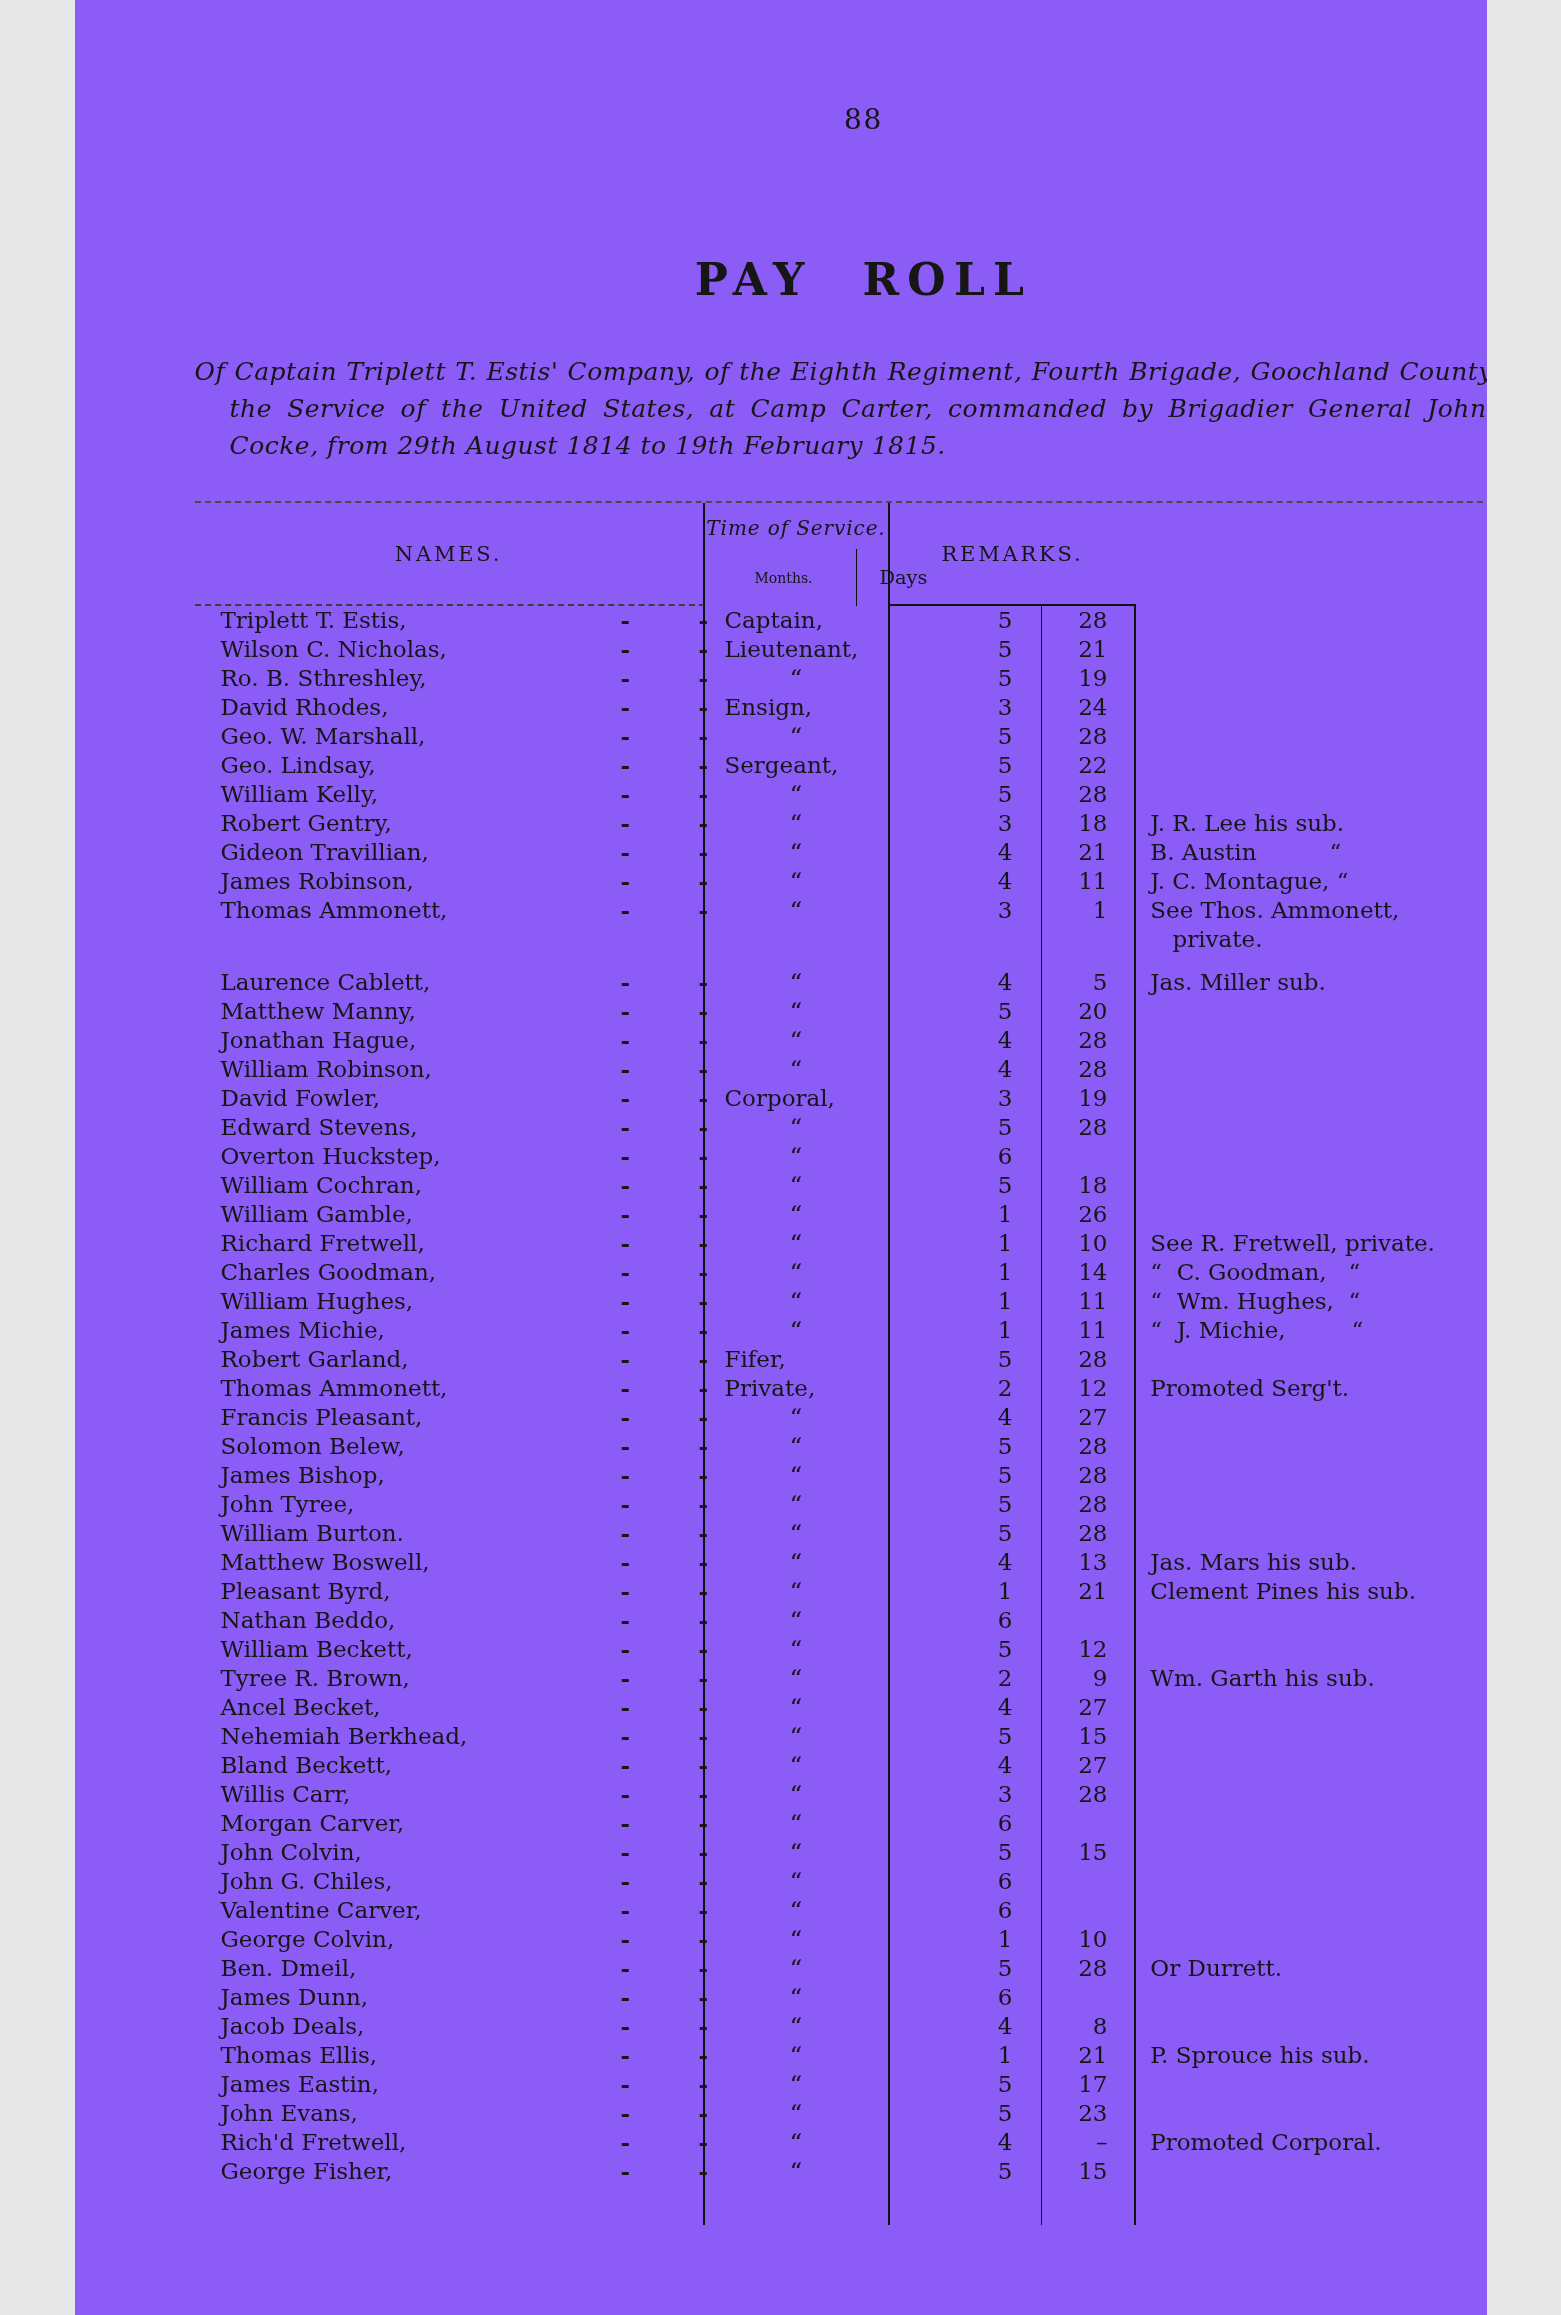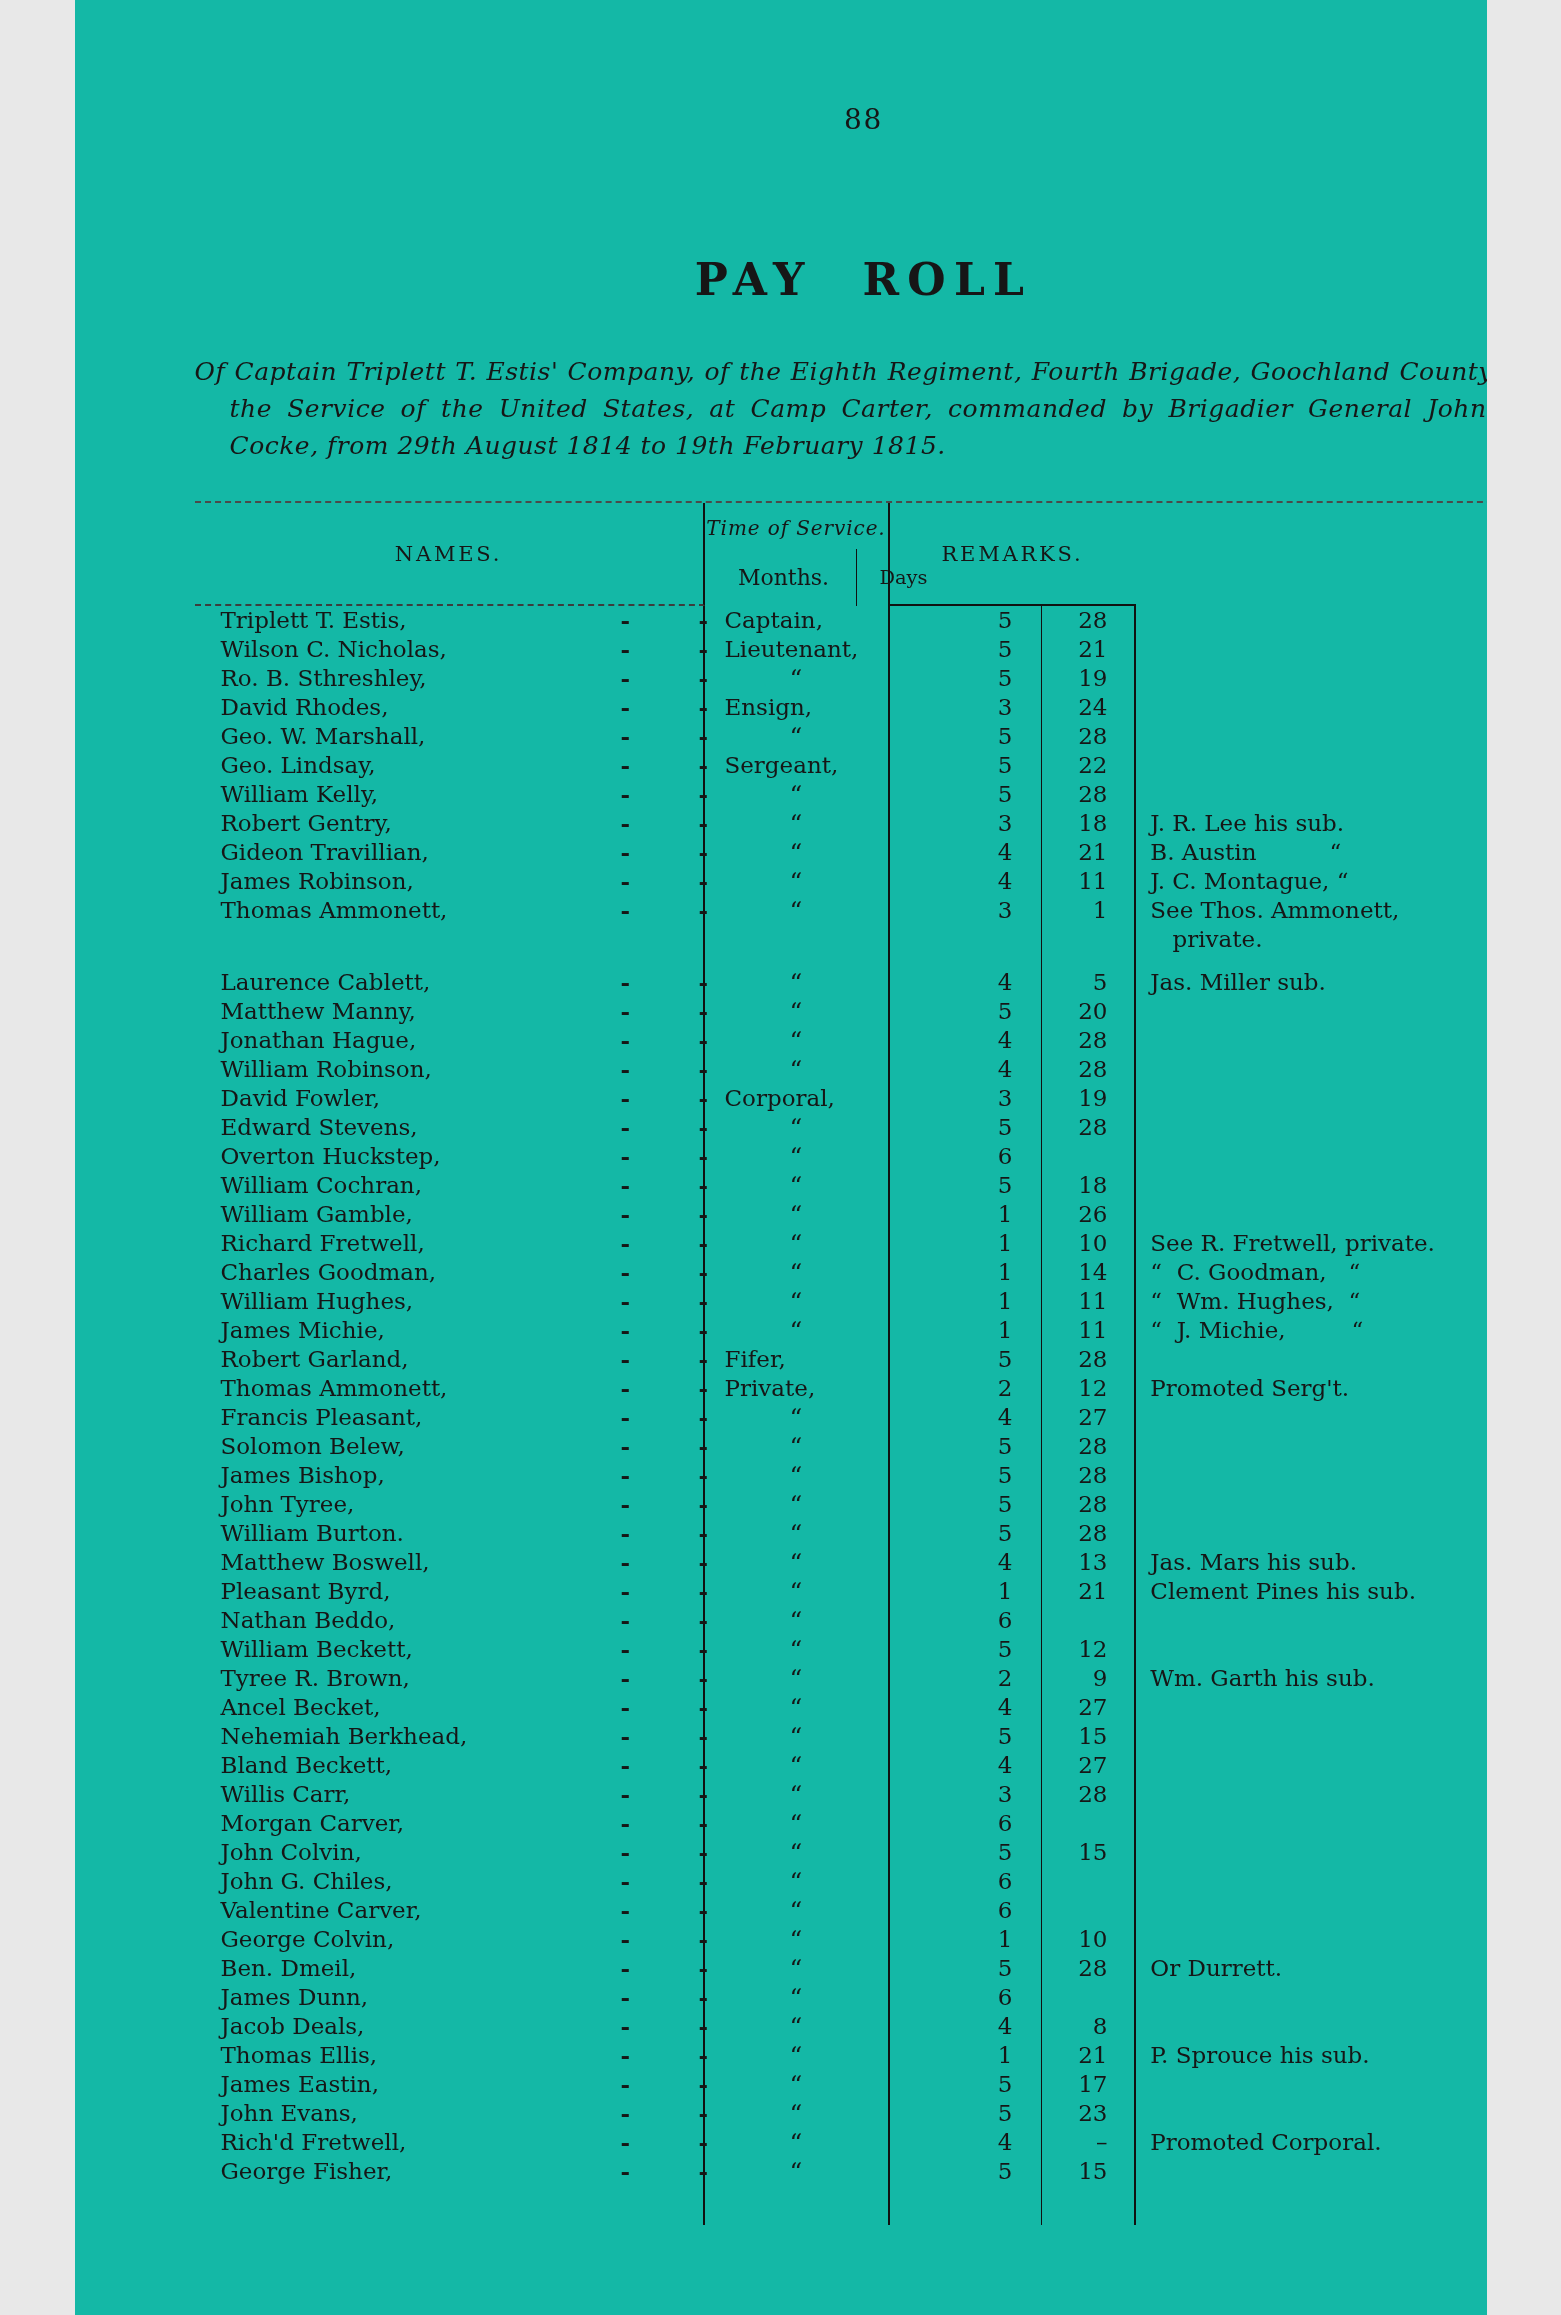--- a/index.html
+++ b/index.html
@@ -1,20 +1,20 @@
 <!DOCTYPE html>
 <html style="font-size:14.8px"><head>
 <meta charset="utf-8">
 <style>
   html,body{margin:0;padding:0;background:#e8e8e8;}
   .page{
     position:relative;
     width:1412px;height:2316px;
     margin:0 auto;
-    background:#14b8a6;
+    background:#8b5cf6;
     color:#161616;
     font-family:"DejaVu Serif","Liberation Serif",serif;
     overflow:hidden;
   }
   .content{position:absolute;left:120px;top:0;width:1338px;}
   .pageno{
     text-align:center;
     padding-top:103px;
     font-size:28px;
     letter-spacing:1.8px;
@@ -73,21 +73,21 @@
   }
   .service-sub{
     display:grid;
     grid-template-columns:152px 94px;
     flex:1;
     margin-top:9.2px;
   }
   .sub-months{
     border-right:1.8px solid #111;
     display:flex;align-items:center;justify-content:center;
-    font-size:22px;
+    font-size:14px;
     padding-left:7px;
   }
   .sub-days{
     display:flex;align-items:center;justify-content:center;
     font-size:19.4px;
   }
   .th-remarks{
     border-bottom:2.8px solid #111;
     display:flex;align-items:center;justify-content:center;
     letter-spacing:2.8px;

